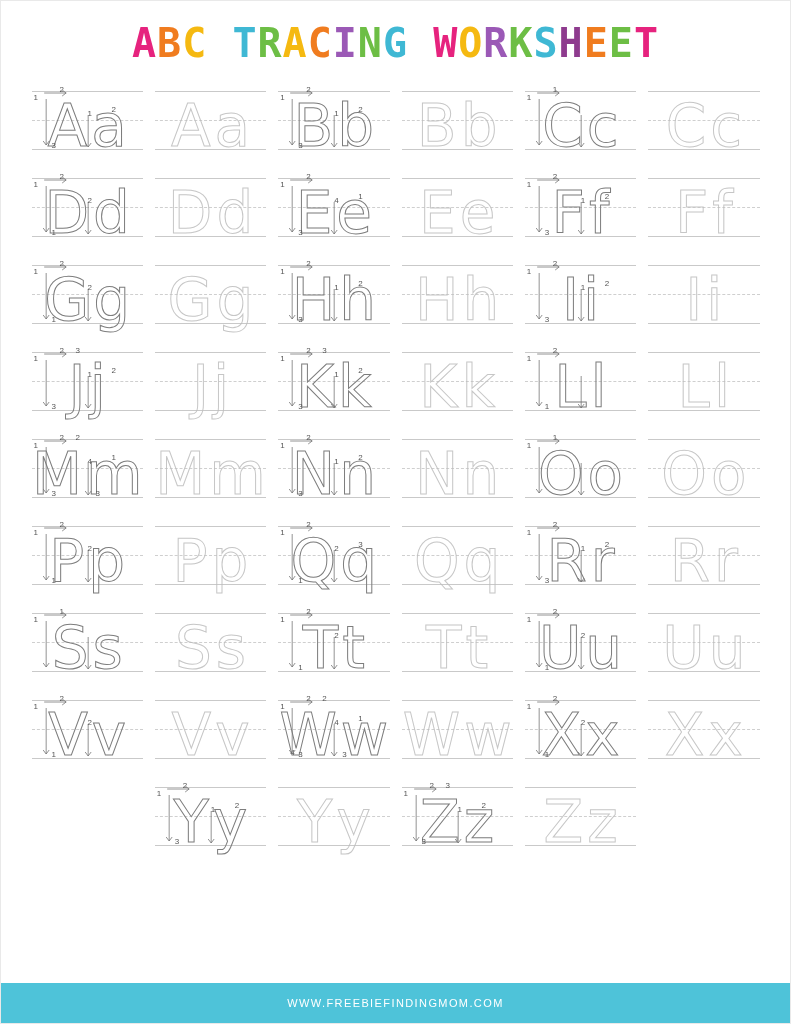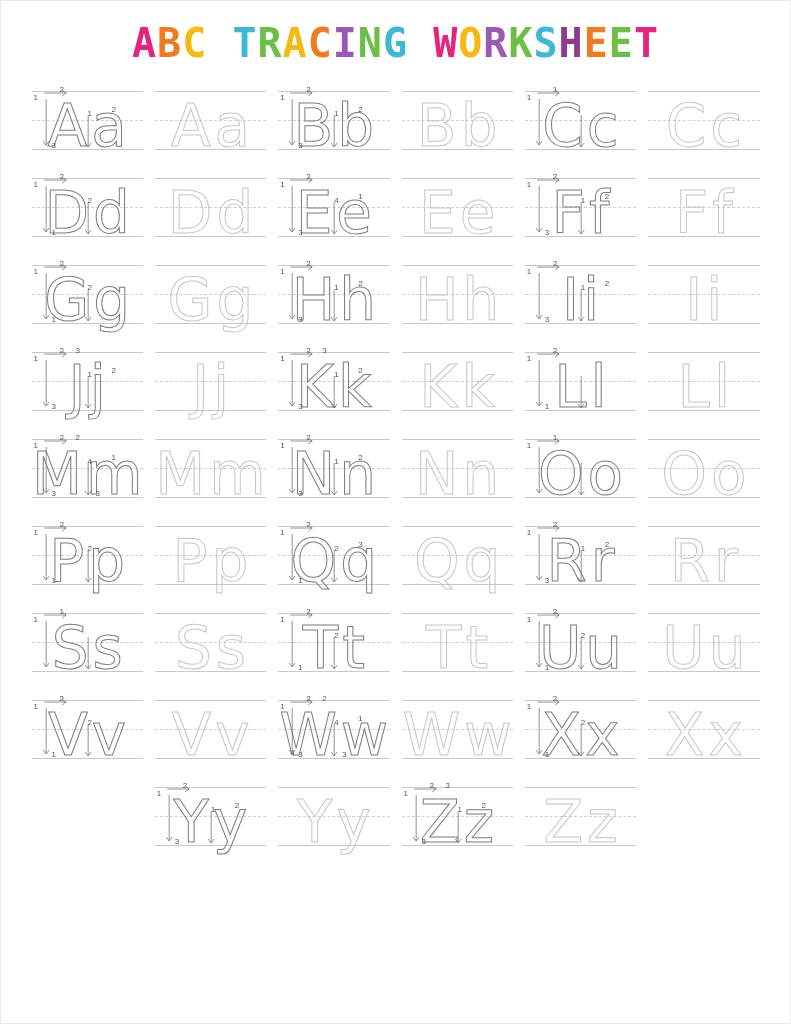--- a/index.html
+++ b/index.html
@@ -1014,13 +1014,16 @@
           <i class="bottom"></i>
         </div>
         <div class="letters">
           <span class="glyph upper">Z</span>
           <span class="glyph lower">z</span>
         </div>
       </div>
       <div class="cell empty"></div>
     </div>
 
+  <div class="footer">
+    <span>WWW.FREEBIEFINDINGMOM.COM</span>
+  </div>
 </div>
 
 </body></html>

